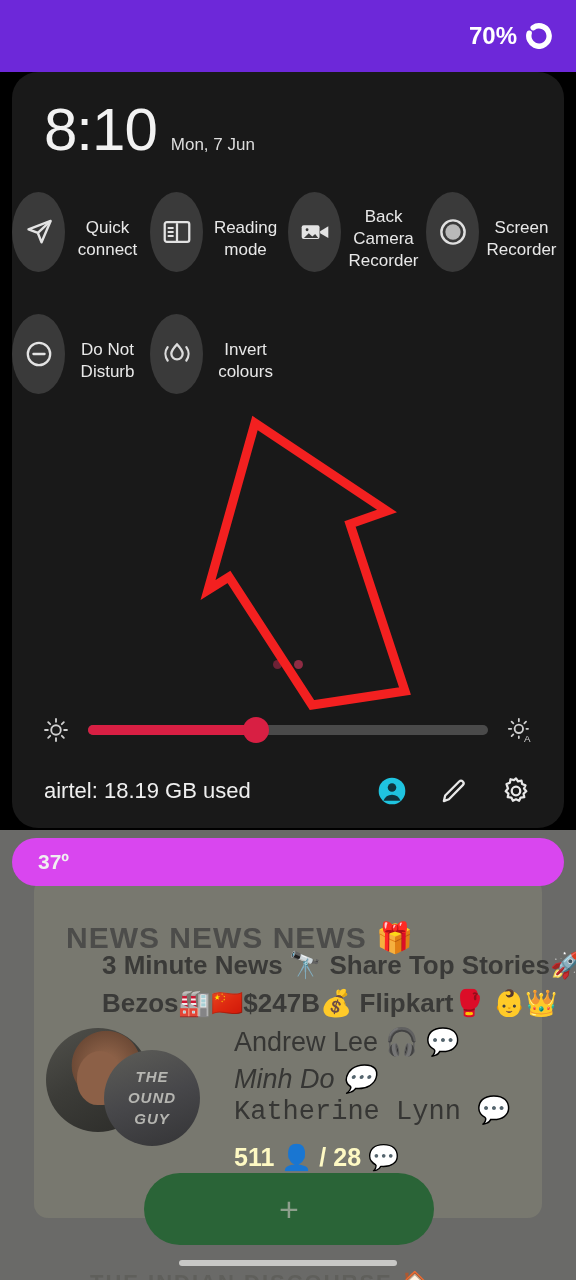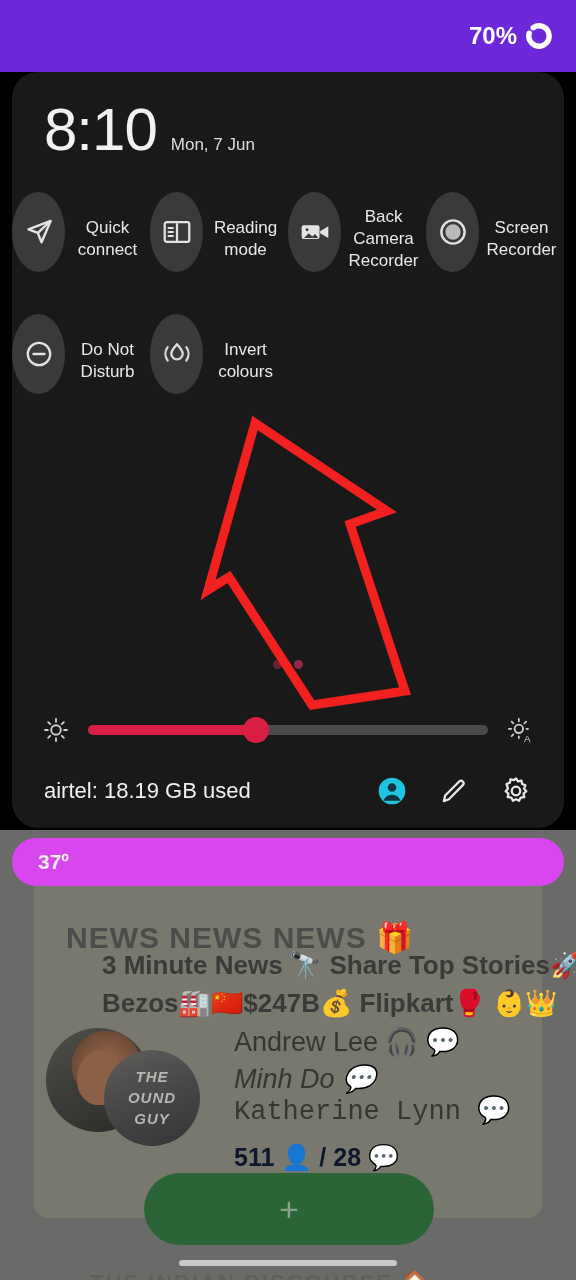--- a/index.html
+++ b/index.html
@@ -84,21 +84,21 @@
     position:absolute; left:200px;
     font-size:27px; color:#363634;
     white-space:nowrap;
   }
   .speaker.s1 { top:148px; }
   .speaker.s2 { top:185px;font-style:italic; }
   .speaker.s3 { top:216px;font-family:Liberation Mono, monospace; }
 
   .counts {
     position:absolute; left:200px; top:265px;
-    font-size:25px; color:#0f172a; font-weight:600;
+    font-size:25px; color:#fef9c3; font-weight:600;
     white-space:nowrap;
   }
 
   .start-room {
     position:absolute; left:110px; top:295px;
     width:290px; height:72px;
     background:#2a6437;
     border-radius:36px;
     display:flex; align-items:center; justify-content:center;
     gap:12px;

